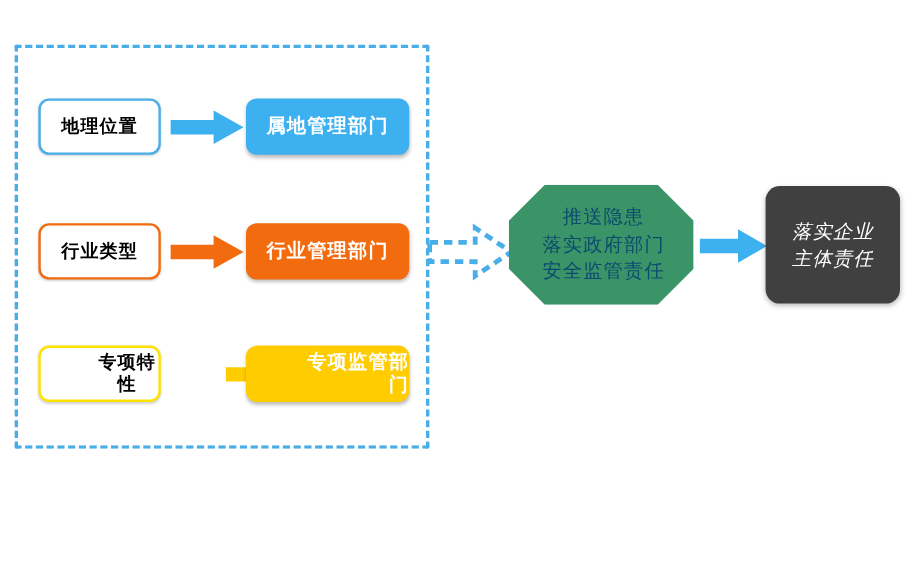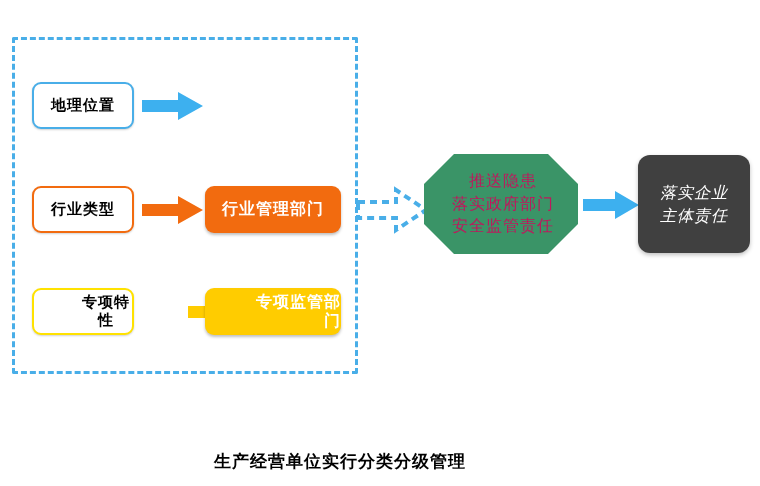--- a/index.html
+++ b/index.html
@@ -115,21 +115,21 @@
   }
   .octagon .oct-label {
     position: absolute;
     left: 0; top: 0;
     width: 158px;
     height: 100px;
     display: flex;
     align-items: center;
     justify-content: center;
     text-align: center;
-    color: #be185d;
+    color: #0c4a6e;
     font-size: 16px;
     line-height: 1.42;
     letter-spacing: 1px;
     white-space: pre-line;
   }
 
   
   .final-arrow {
     position: absolute;
     left: 583px;
@@ -183,20 +183,23 @@
   <div class="group-box"></div>
 
   <div class="node src row1">
     <span>地理位置</span>
   </div>
   <div class="arrow row1">
     <svg viewBox="0 0 61 30" xmlns="http://www.w3.org/2000/svg">
       <polygon points="0,9 36,9 36,1 61,15 36,29 36,21 0,21" fill="#3DB0EF"></polygon>
     </svg>
   </div>
+  <div class="node dst blue row1">
+    <span>属地管理部门</span>
+  </div>
 
   <div class="node src orange row2">
     <span>行业类型</span>
   </div>
   <div class="arrow row2">
     <svg viewBox="0 0 61 30" xmlns="http://www.w3.org/2000/svg">
       <polygon points="0,9 36,9 36,1 61,15 36,29 36,21 0,21" fill="#F26B0F"></polygon>
     </svg>
   </div>
   <div class="node dst orange row2">
@@ -234,15 +237,14 @@
     <svg viewBox="0 0 56 30" xmlns="http://www.w3.org/2000/svg">
       <polygon points="0,9 32,9 32,1 56,15 32,29 32,21 0,21" fill="#3DB0EF"></polygon>
     </svg>
   </div>
 
   <div class="outcome">
     <span>落实企业
 主体责任</span>
   </div>
 
-  <div class="caption">生产经营单位实行分类分级管理</div>
 
 </div>
 
 </body></html>

